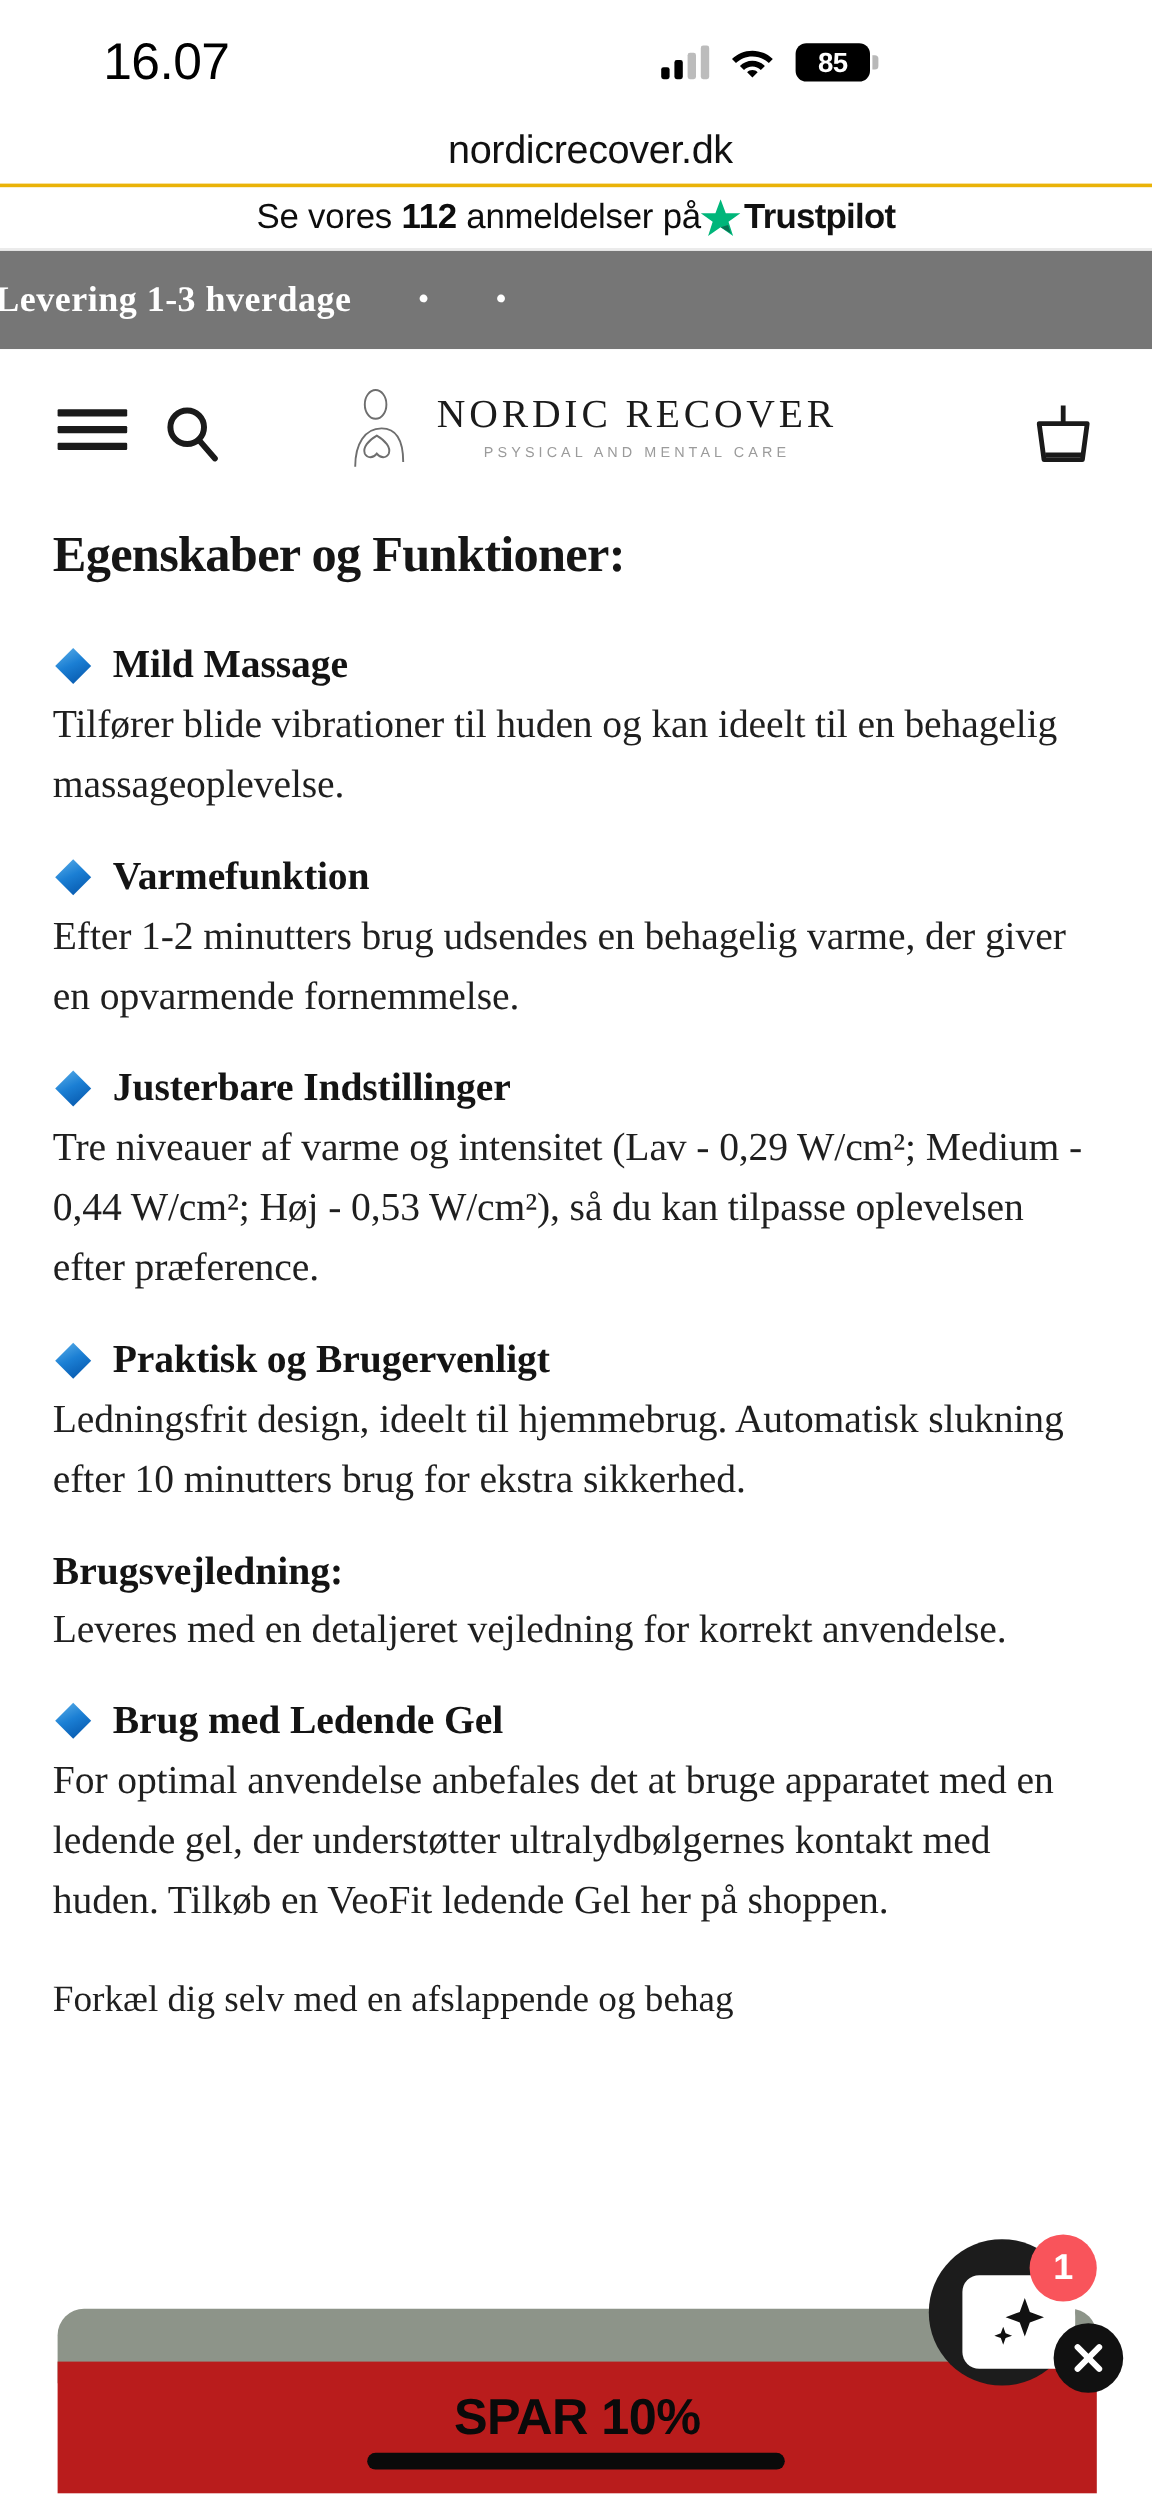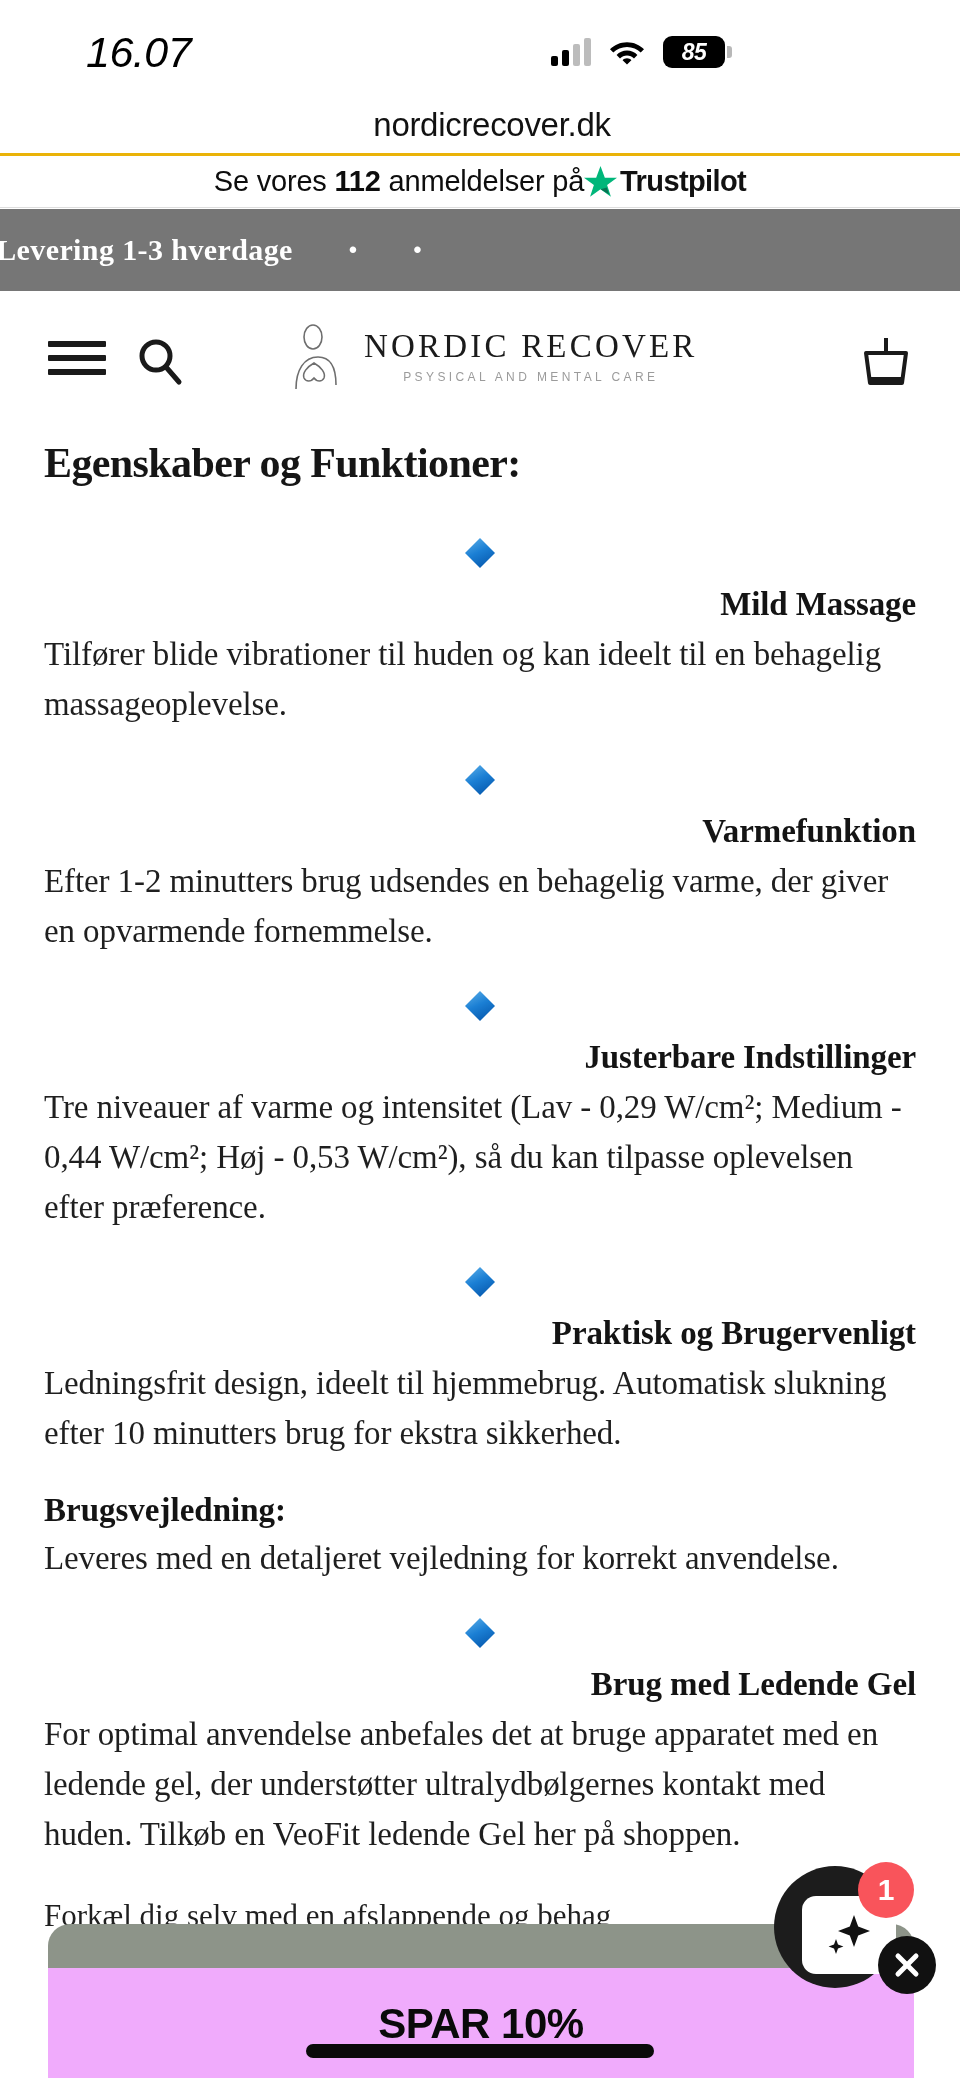--- a/index.html
+++ b/index.html
@@ -9,21 +9,20 @@
     font-family:"Liberation Sans", sans-serif;
     overflow:hidden;
   }
   .phone { position:relative; width:960px; height:2078px; background:#fff; }
 
   
   .statusbar {
     position:absolute; top:0; left:0; width:792px; height:104px;
     display:flex; align-items:center; justify-content:space-between;
     padding:0 60px 0 86px;
-    font-style:italic;
   }
   .clock { font-size:43px; font-weight:400; color:#000; letter-spacing:-0.5px; }
   .status-right { display:flex; align-items:center; gap:18px; }
   .signal { display:flex; align-items:flex-end; gap:4px; height:28px; }
   .signal i { display:block; width:7px; background:#000; border-radius:2px; }
   .signal i:nth-child(1){ height:10px; }
   .signal i:nth-child(2){ height:16px; }
   .signal i:nth-child(3){ height:22px; background:#bcbcbc; }
   .signal i:nth-child(4){ height:28px; background:#bcbcbc; }
   .wifi { width:36px; height:27px; }
@@ -99,21 +98,21 @@
     position:absolute; top:440px; left:0; width:960px;
     padding:0 44px;
     font-family:"Liberation Serif", serif; color:#1a1a1a;
   }
   .page-title {
     font-size:42px; font-weight:700; letter-spacing:-0.6px;
     line-height:1.1; margin-bottom:50px; color:#161616;
   }
   .feature { margin-bottom:33px; }
   .feature-head {
-    display:flex; align-items:flex-end; gap:16px; margin-bottom:6px;flex-direction:column;
+    display:flex; align-items:center; gap:16px; margin-bottom:6px;
   }
   .diamond { flex:0 0 auto; width:34px; height:34px; align-self:center; }
   .feature-title { font-size:33px; font-weight:700; letter-spacing:-0.1px; color:#141414; }
   .feature-body { font-size:33px; line-height:1.52; color:#1f1f1f; letter-spacing:-0.1px; }
   .plain-head { font-size:33px; font-weight:700; color:#141414; margin-bottom:4px; }
   .closing { font-size:31px; line-height:1.52; color:#1f1f1f; margin-top:30px; }
 
   
   .chat-widget { position:absolute; left:774px; top:1866px; width:130px; height:130px; z-index:40; }
   .chat-circle {
@@ -138,23 +137,23 @@
     display:flex; align-items:center; justify-content:center;
   }
 
   
   .promo-shadow {
     position:absolute; left:48px; top:1924px; width:866px; height:62px;
     background:#8d9489; border-radius:22px 22px 0 0; z-index:20;
   }
   .promo-bar {
     position:absolute; left:48px; top:1968px; width:866px; height:110px;
-    background:#f0abfc; z-index:30;
+    background:#b91c1c; z-index:30;
     display:flex; flex-direction:column; align-items:center; justify-content:flex-start;
-    padding-top:32px;
+    padding-top:22px;
   }
   .promo-text {
     font-family:"Liberation Sans", sans-serif; font-weight:700;
     font-size:42px; color:#0a0a0a; letter-spacing:-0.5px;
   }
   .home-indicator {
     position:absolute; left:50%; transform:translateX(-50%); bottom:20px;
     width:348px; height:14px; background:#0a0a0a; border-radius:7px; z-index:50;
   }
 </style>

